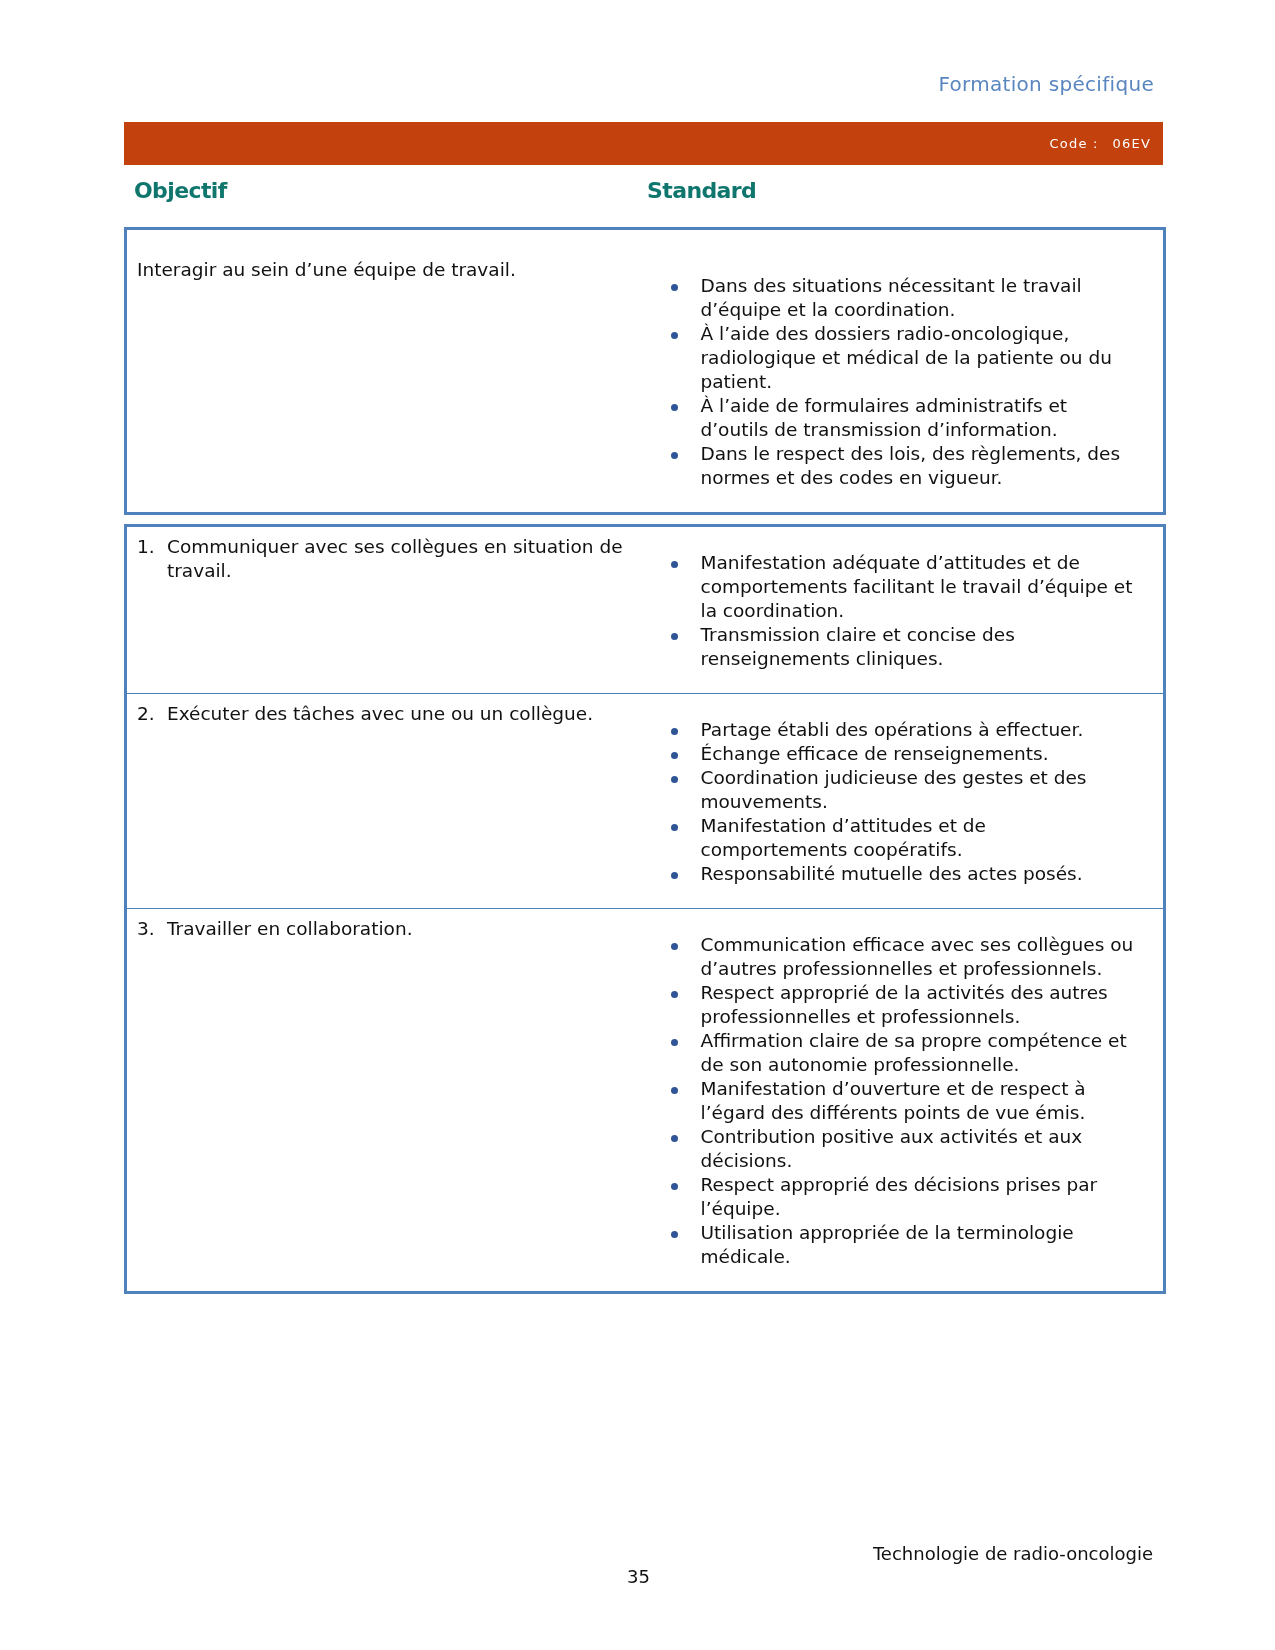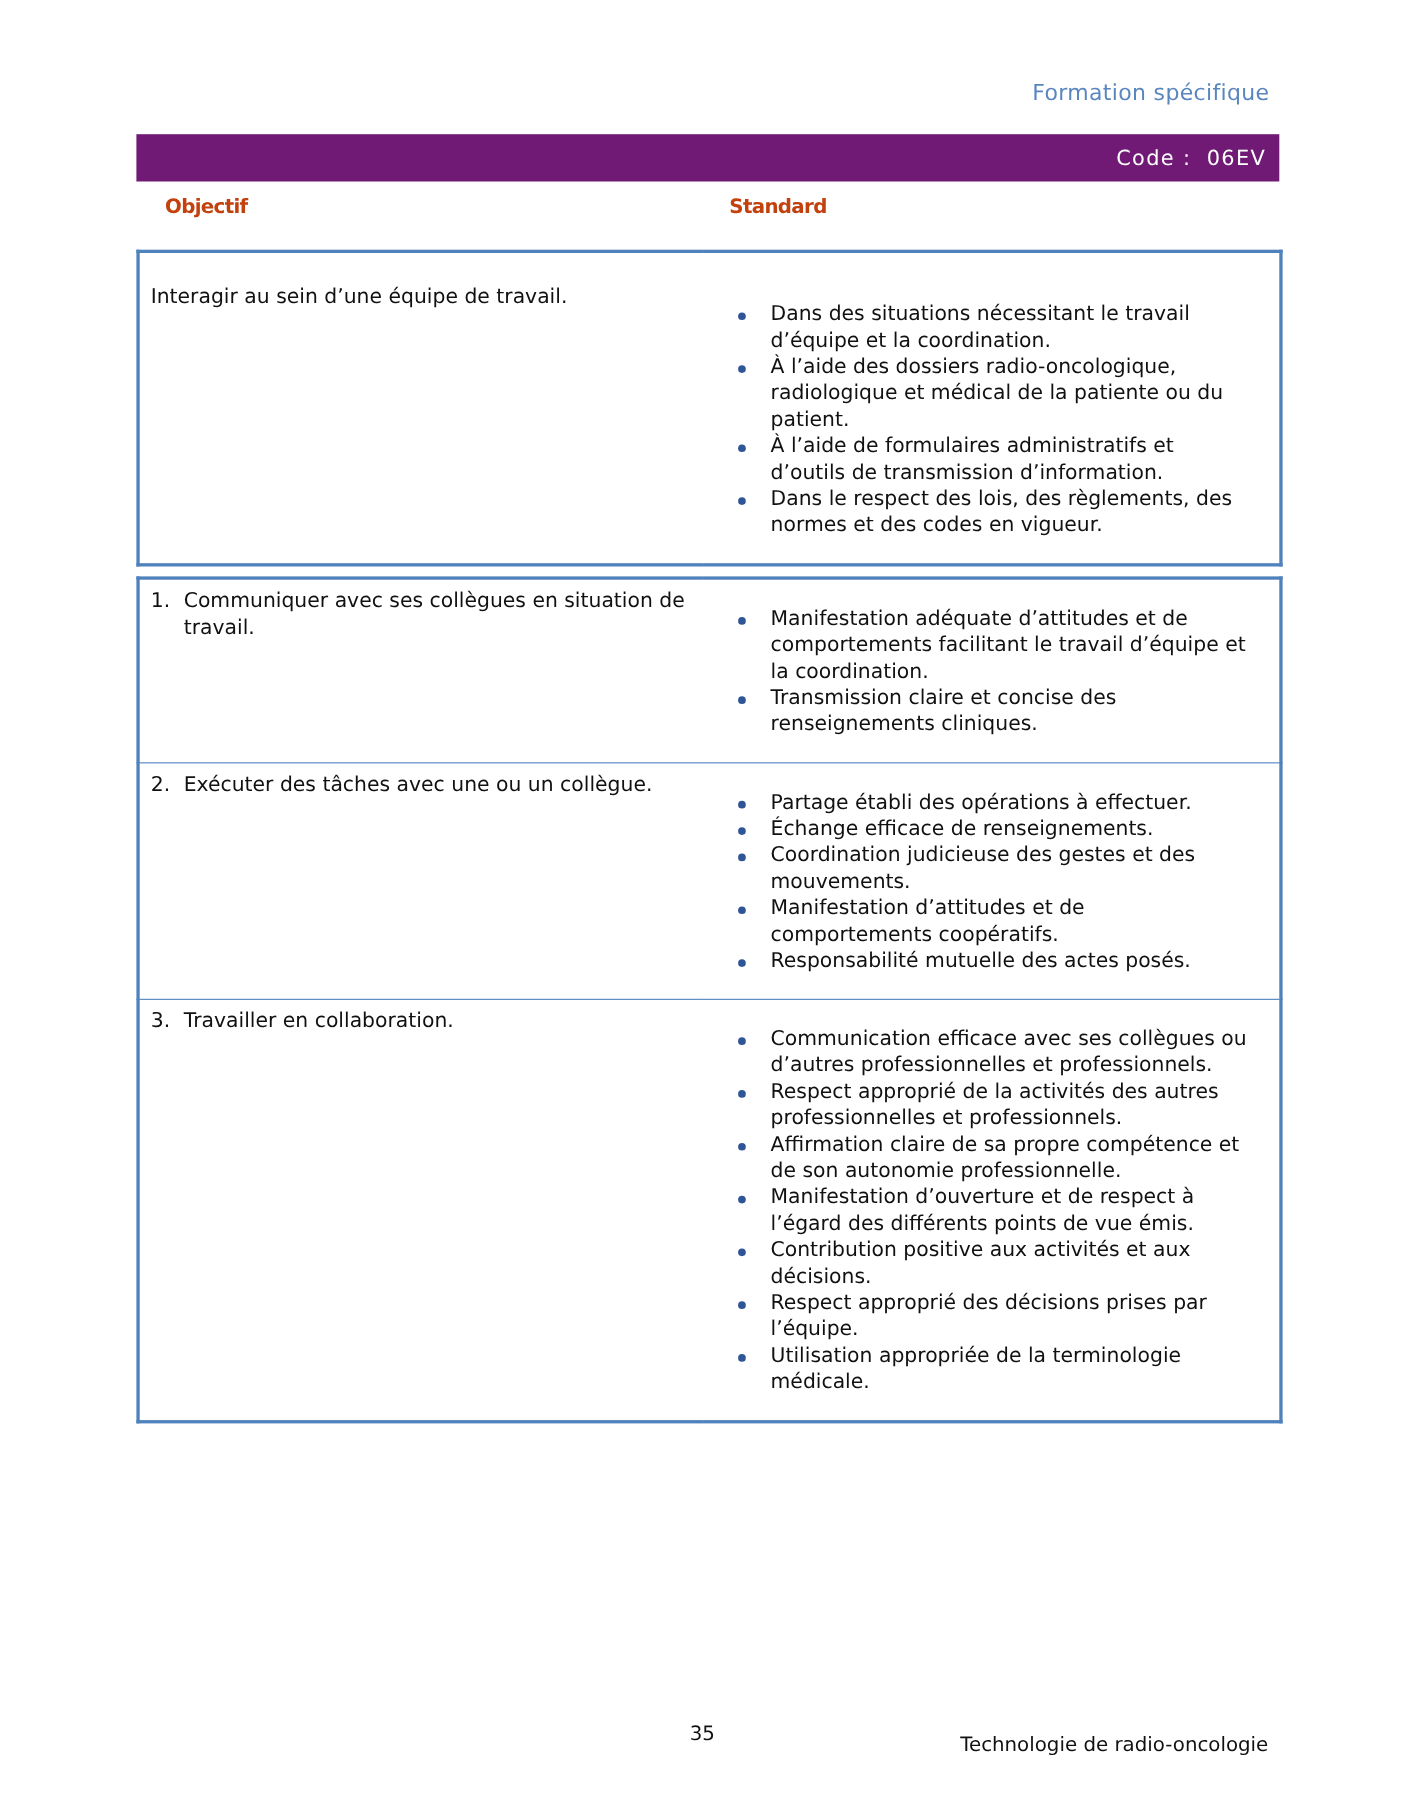--- a/index.html
+++ b/index.html
@@ -7,31 +7,31 @@
     width: 1275px; height: 1650px; position: relative; overflow: hidden;
     font-family: "DejaVu Sans", "Liberation Sans", sans-serif;
     color: #111111;
   }
   .running-head {
     position: absolute; right: 121px; top: 72px;
     font-size: 20px; color: #5a86c0; letter-spacing: 0.3px;
   }
   .code-bar {
     position: absolute; left: 124px; top: 122px; width: 1039px; height: 43px;
-    background: #701a75; color: #ffffff; box-sizing: border-box;
+    background: #c2410c; color: #ffffff; box-sizing: border-box;
     display: flex; align-items: center; justify-content: flex-end;
-    padding-right: 12px; font-size: 19px; letter-spacing: 1.2px;
+    padding-right: 12px; font-size: 13px; letter-spacing: 1.2px;
   }
   .code-bar .code-value { margin-left: 14px; }
   .section-titles {
     position: absolute; left: 124px; top: 178px; width: 1039px; height: 34px;
   }
   .section-title {
-    position: absolute; top: 0; font-size: 18px; font-weight: bold;
-    color: #c2410c; letter-spacing: -0.6px; margin-left: 16px;
+    position: absolute; top: 0; font-size: 22px; font-weight: bold;
+    color: #0f766e; letter-spacing: -0.6px;
   }
   .section-title.left { left: 10px; }
   .section-title.right { left: 523px; }
 
   table.comp {
     position: absolute; left: 124px; width: 1039px;
     border-collapse: collapse; border: 3px solid #4f81bd;
     table-layout: fixed;
   }
   table.comp col.c1 { width: 513px; }
@@ -53,21 +53,21 @@
   ul.bullets { list-style: none; margin: 16px; padding: 0; }
   ul.bullets li { position: relative; padding-left: 36px; }
   ul.bullets li .bullet {
     position: absolute; left: 6px; top: 10px; width: 7px; height: 7px;
     border-radius: 50%; background: #2f5597;
   }
   .numbered { position: relative; padding-left: 30px; }
   .numbered .num { position: absolute; left: 0; top: 0; }
 
   .footer-title {
-    position: absolute; right: 122px; top: 1543px; font-size: 18px; color: #111; margin-top: 33px;
+    position: absolute; right: 122px; top: 1543px; font-size: 18px; color: #111;
   }
   .page-number {
     position: absolute; left: 627px; top: 1566px; font-size: 18px; color: #111;
   }
 </style>
 </head>
 <body>
 
 <div class="running-head">Formation spécifique</div>
 

